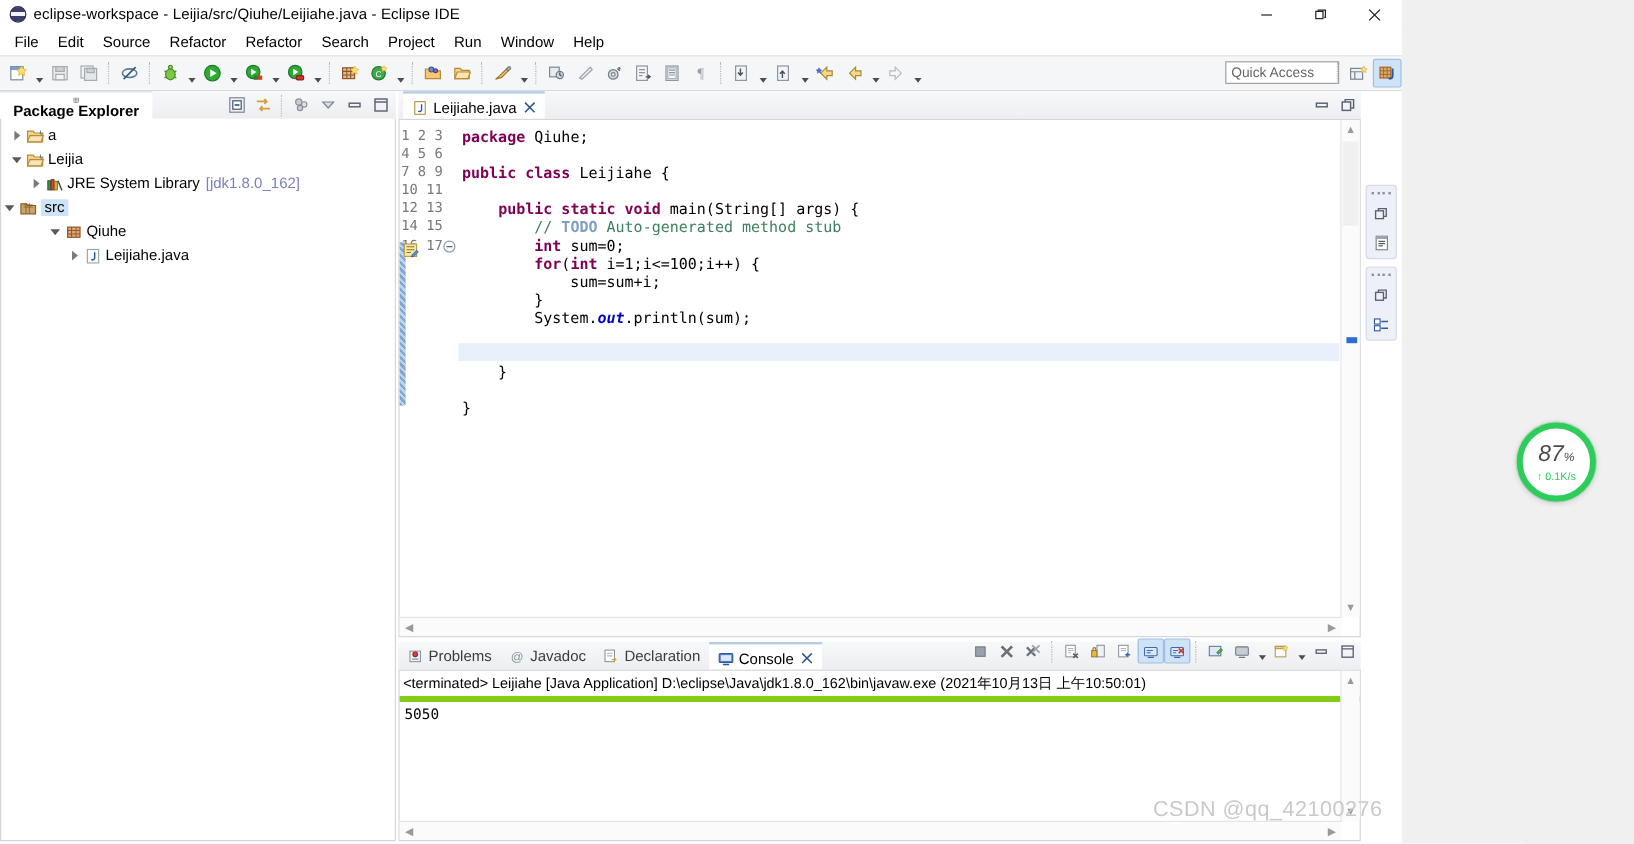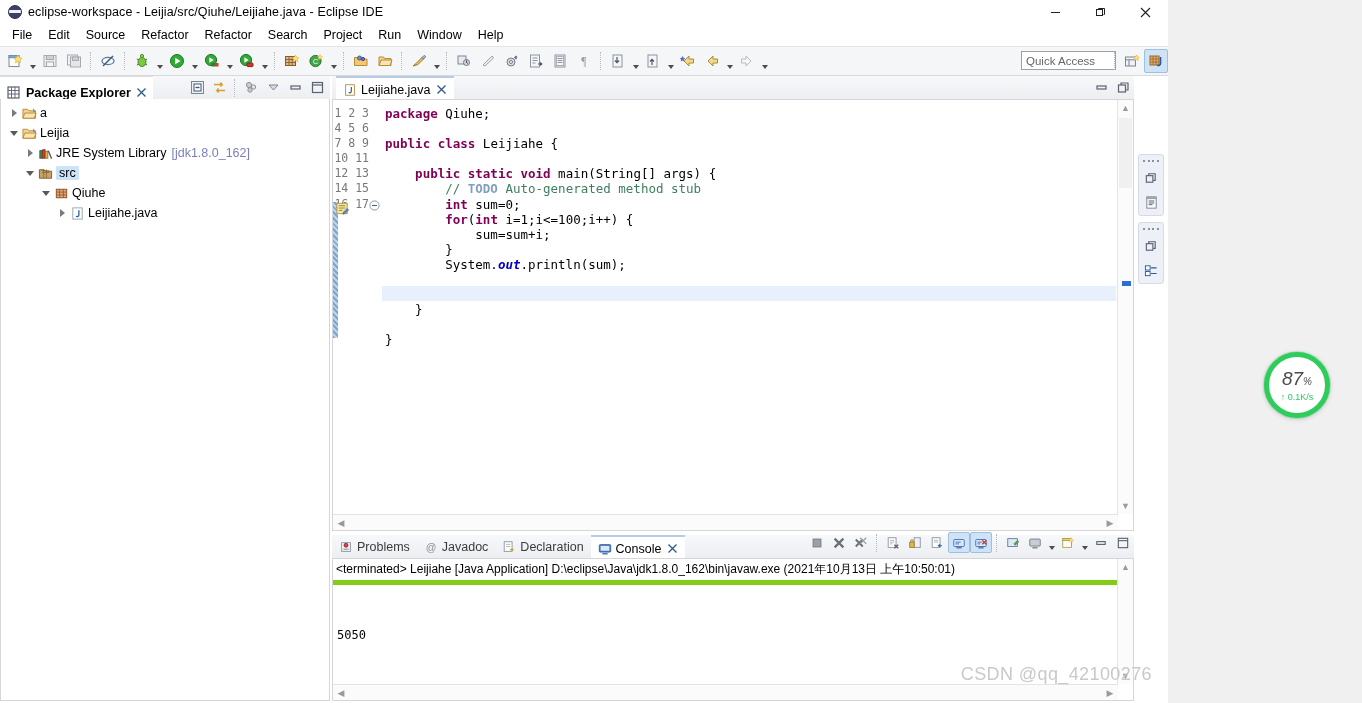--- a/index.html
+++ b/index.html
@@ -39,21 +39,21 @@
   .perspbtn{width:24px;height:24px;display:flex;align-items:center;justify-content:center;}
   .perspbtn.active{background:#cfe3f7;border:1px solid #9dbfe0;border-radius:2px;box-sizing:border-box;}
 
   
   .body{position:relative;height:625px;background:#ffffff;}
 
   
   .leftview{position:absolute;left:0;top:0;width:330px;height:625px;background:#ffffff;}
   .viewtabbar{height:23px;background:linear-gradient(180deg,#f7f8fa,#eceef1);position:relative;}
   .viewtab{position:absolute;left:0;top:0;height:23px;display:flex;align-items:center;
-    padding:4px 6px;background:#ffffff;border-top:1px solid #dadce0;}
+    padding:4px 6px;background:#ffffff;border-top:1px solid #dadce0;flex-direction:column;}
   .viewtab .lbl{font-size:12.5px;font-weight:bold;color:#000;margin:0 5px;}
   .viewtools{position:absolute;right:2px;top:0;height:23px;display:flex;align-items:center;}
   .vbtn{width:22px;height:21px;display:flex;align-items:center;justify-content:center;}
   .tree{position:absolute;top:23px;left:0;right:0;bottom:0;background:#fff;border:1px solid #d4d6d9;border-top:none;
     box-sizing:border-box;padding-top:4px;overflow:hidden;}
   .trow{height:20px;display:flex;align-items:center;font-size:12.5px;white-space:nowrap;}
   .arrow{width:14px;display:flex;align-items:center;justify-content:center;color:#4a4a4a;font-size:9px;}
   .arrow.open::before{content:"";display:block;width:0;height:0;border-left:4px solid transparent;border-right:4px solid transparent;border-top:5px solid #5a5a5a;}
   .arrow.closed::before{content:"";display:block;width:0;height:0;border-top:4px solid transparent;border-bottom:4px solid transparent;border-left:5px solid #7a7a7a;}
   .ticon{width:17px;display:flex;align-items:center;justify-content:center;}
@@ -94,21 +94,21 @@
   .bottomview{position:absolute;left:332px;top:459px;right:34px;bottom:0;}
   .botTabs{height:23px;display:flex;position:relative;background:linear-gradient(180deg,#f7f8fa,#eceef1);}
   .btab{height:23px;display:flex;align-items:center;padding:0 7px;font-size:12.5px;color:#3b3b3b;}
   .btab.active{background:#ffffff;border-top:2px solid #b6cce6;color:#000;font-weight:normal;}
   .btab .ico{margin-right:4px;display:flex;}
   .bottools{position:absolute;right:0;bottom:1px;display:flex;align-items:center;}
   .bbtn{width:22px;height:21px;display:flex;align-items:center;justify-content:center;border-radius:2px;}
   .bbtn.on{background:#cfe3f7;border:1px solid #9dbfe0;box-sizing:border-box;}
   .conbox{position:absolute;top:23px;left:0;right:0;bottom:0;border:1px solid #d4d6d9;box-sizing:border-box;background:#fff;}
   .conhead{font-size:12px;padding:2px 3px;color:#000;border-bottom:5px solid #84cc16;}
-  .conout{font-family:"DejaVu Sans Mono",monospace;font-size:12px;padding:3px 4px;color:#000;margin-top:40px;}
+  .conout{font-family:"DejaVu Sans Mono",monospace;font-size:12px;padding:3px 4px;color:#000;}
 
   
   .rightbar{position:absolute;right:0;top:78px;width:34px;bottom:0;}
   .rstack{width:26px;margin:0 auto;background:#eef0f8;border:1px solid #d6dae8;border-radius:3px;
     box-sizing:border-box;padding:3px 0;display:flex;flex-direction:column;align-items:center;gap:4px;}
   .rstack + .rstack{margin-top:6px;}
   .rdots{width:16px;height:6px;display:flex;align-items:center;justify-content:space-between;}
   .rdots i{width:2px;height:2px;background:#8a8fa6;display:block;}
   .rbtn{width:22px;height:20px;display:flex;align-items:center;justify-content:center;}
 
@@ -469,21 +469,21 @@
                 <rect x="2" y="5" width="2.5" height="8" fill="#3f8f4f" stroke="#246030"></rect>
                 <rect x="5" y="4" width="2.5" height="9" fill="#cf4a3a" stroke="#8f2a1e"></rect>
                 <rect x="8" y="5.5" width="2.5" height="7.5" fill="#e0b24a" stroke="#9c7720"></rect>
                 <path d="M11 5 l3.5 8.5" stroke="#555" stroke-width="1.4"></path>
               </svg>
           </span>
           <span class="tlabel">JRE System Library</span>
           <span class="tlabel dim" style="margin-left:5px">[jdk1.8.0_162]</span>
         </div>
 
-        <div class="trow" style="padding-left:22px">
+        <div class="trow" style="">
           <span class="arrow open"></span>
           <span class="ticon">
             <svg width="15" height="15" viewBox="0 0 16 16">
                 <path d="M1.5 13 V4 h5 l1.2 1.6 h6.8 V13 z" fill="#c8a36a" stroke="#7e5d2a"></path>
                 <path d="M4 5 h8 M4 7 h8 M6 3.5 v9 M9 3.5 v9" stroke="#7e5d2a" stroke-width=".7"></path>
               </svg>
           </span>
           <span class="tlabel sel">src</span>
         </div>
 

